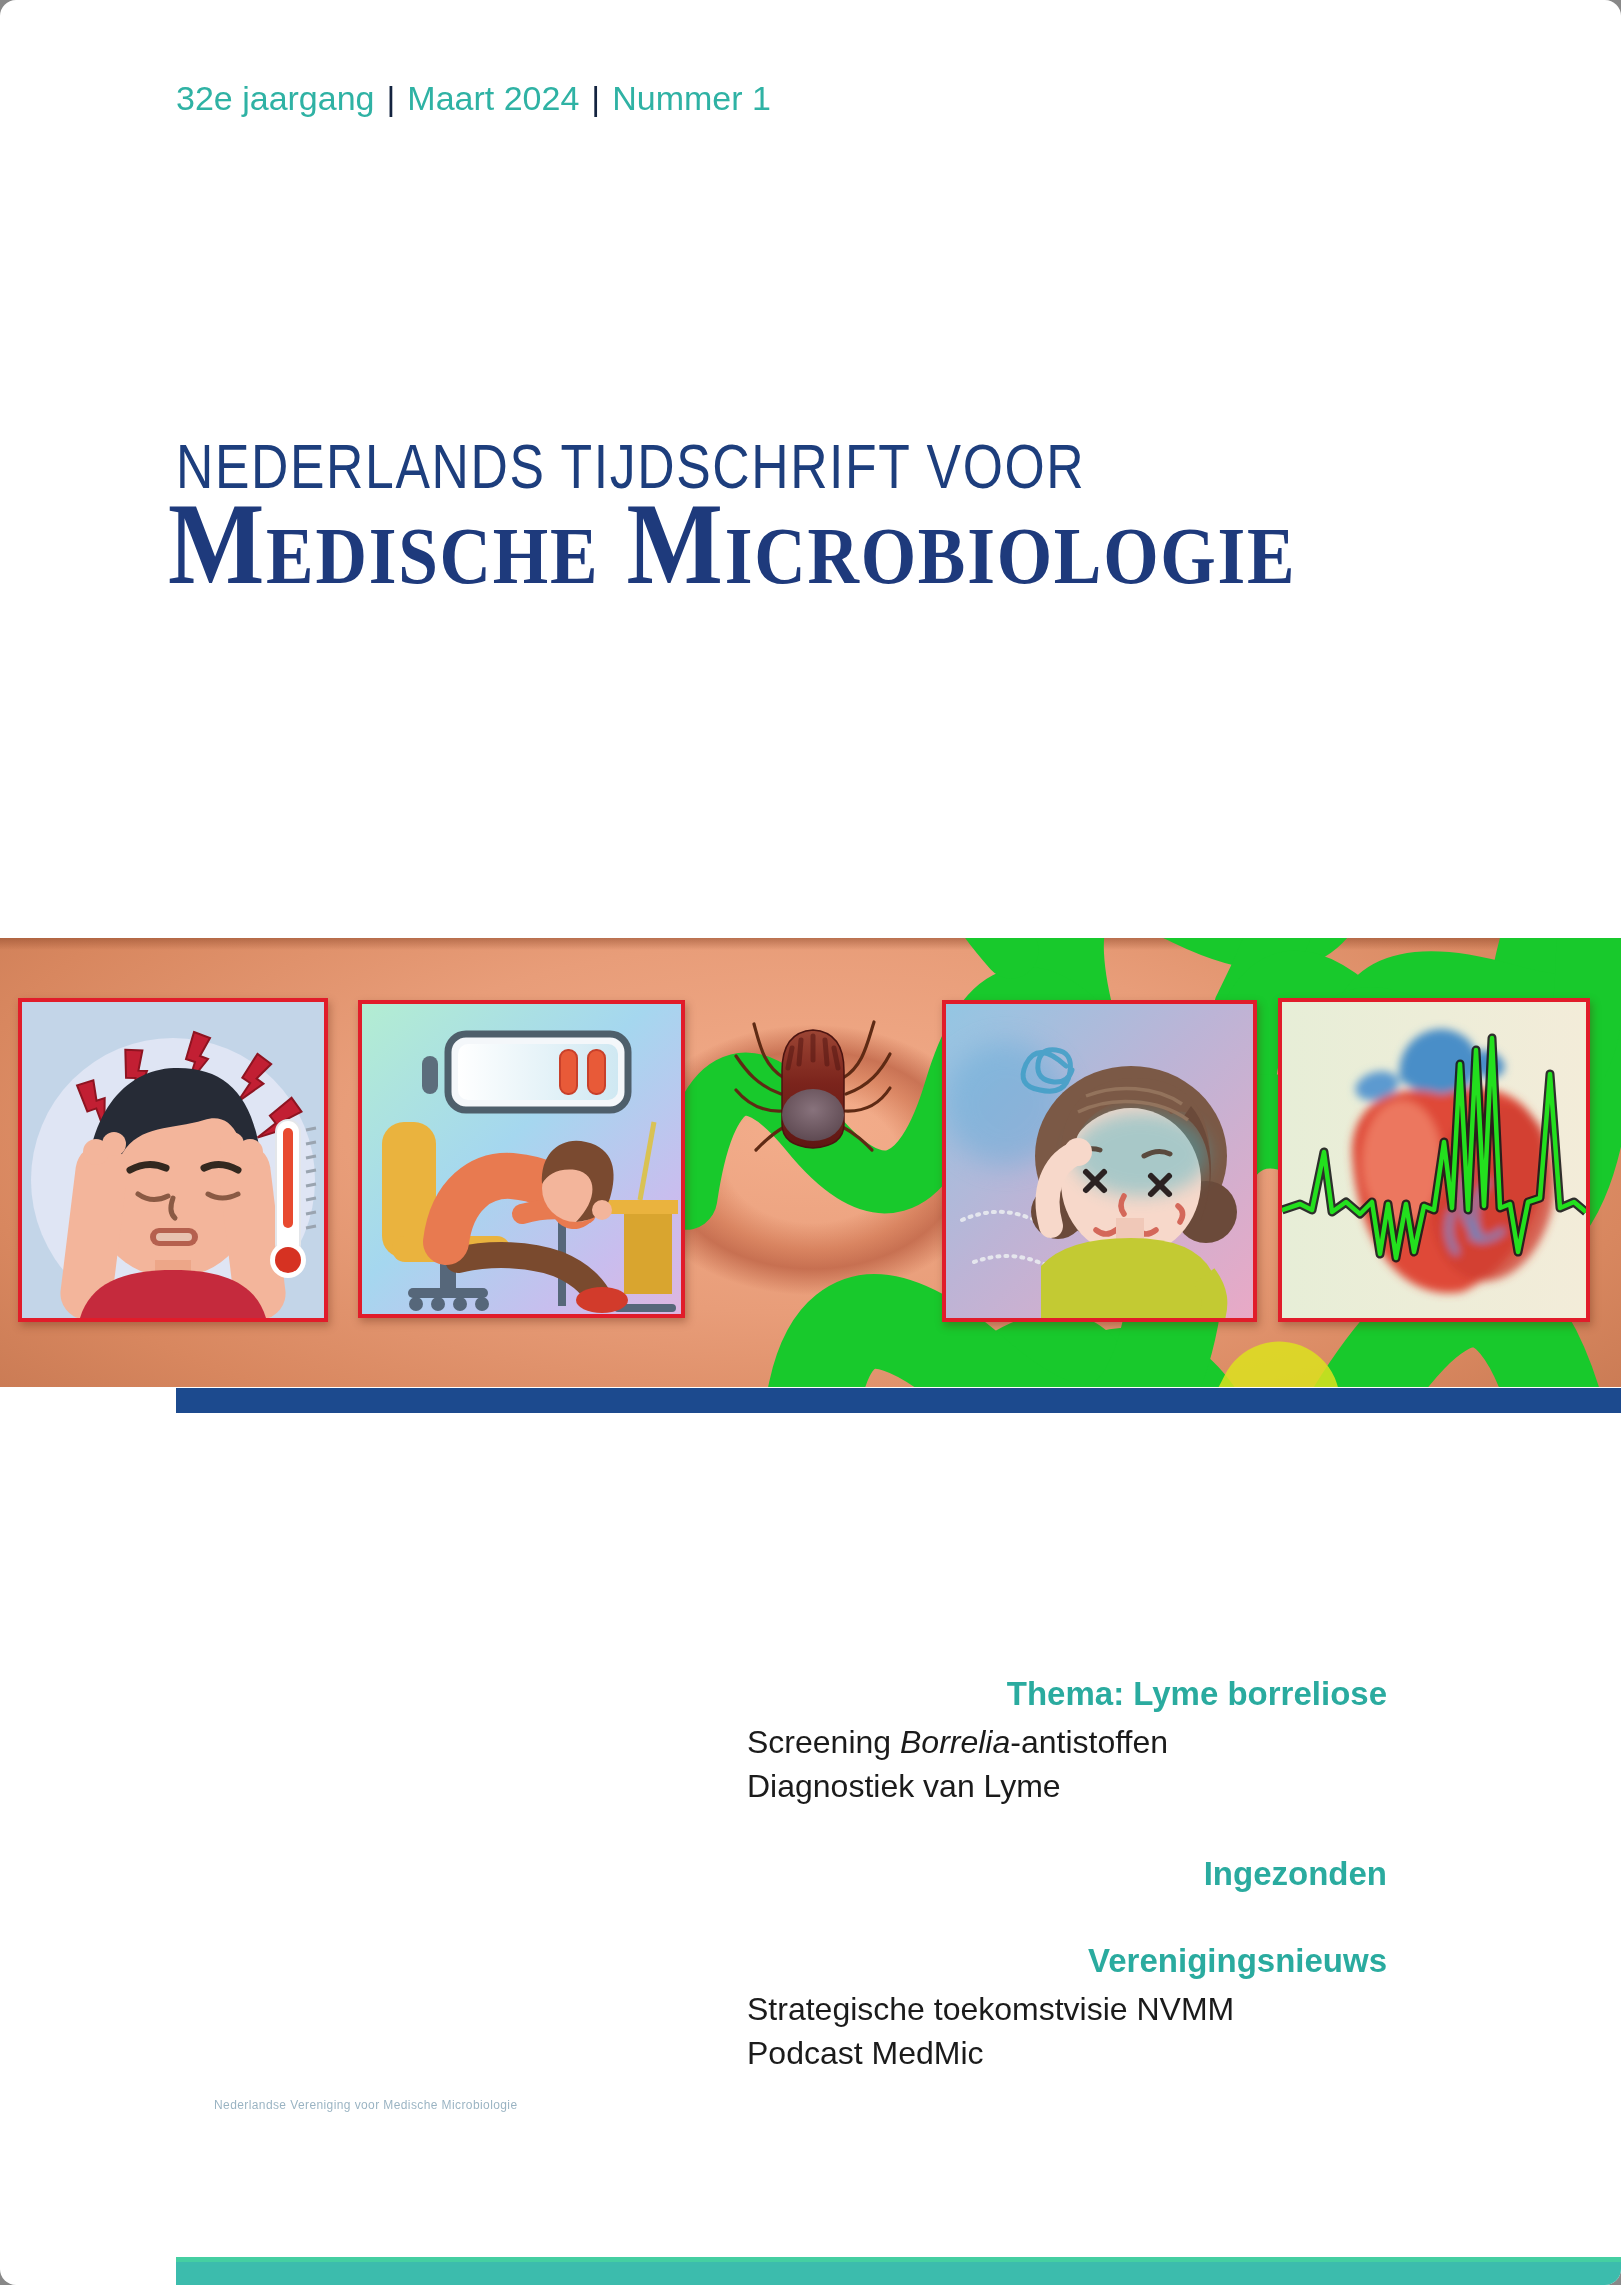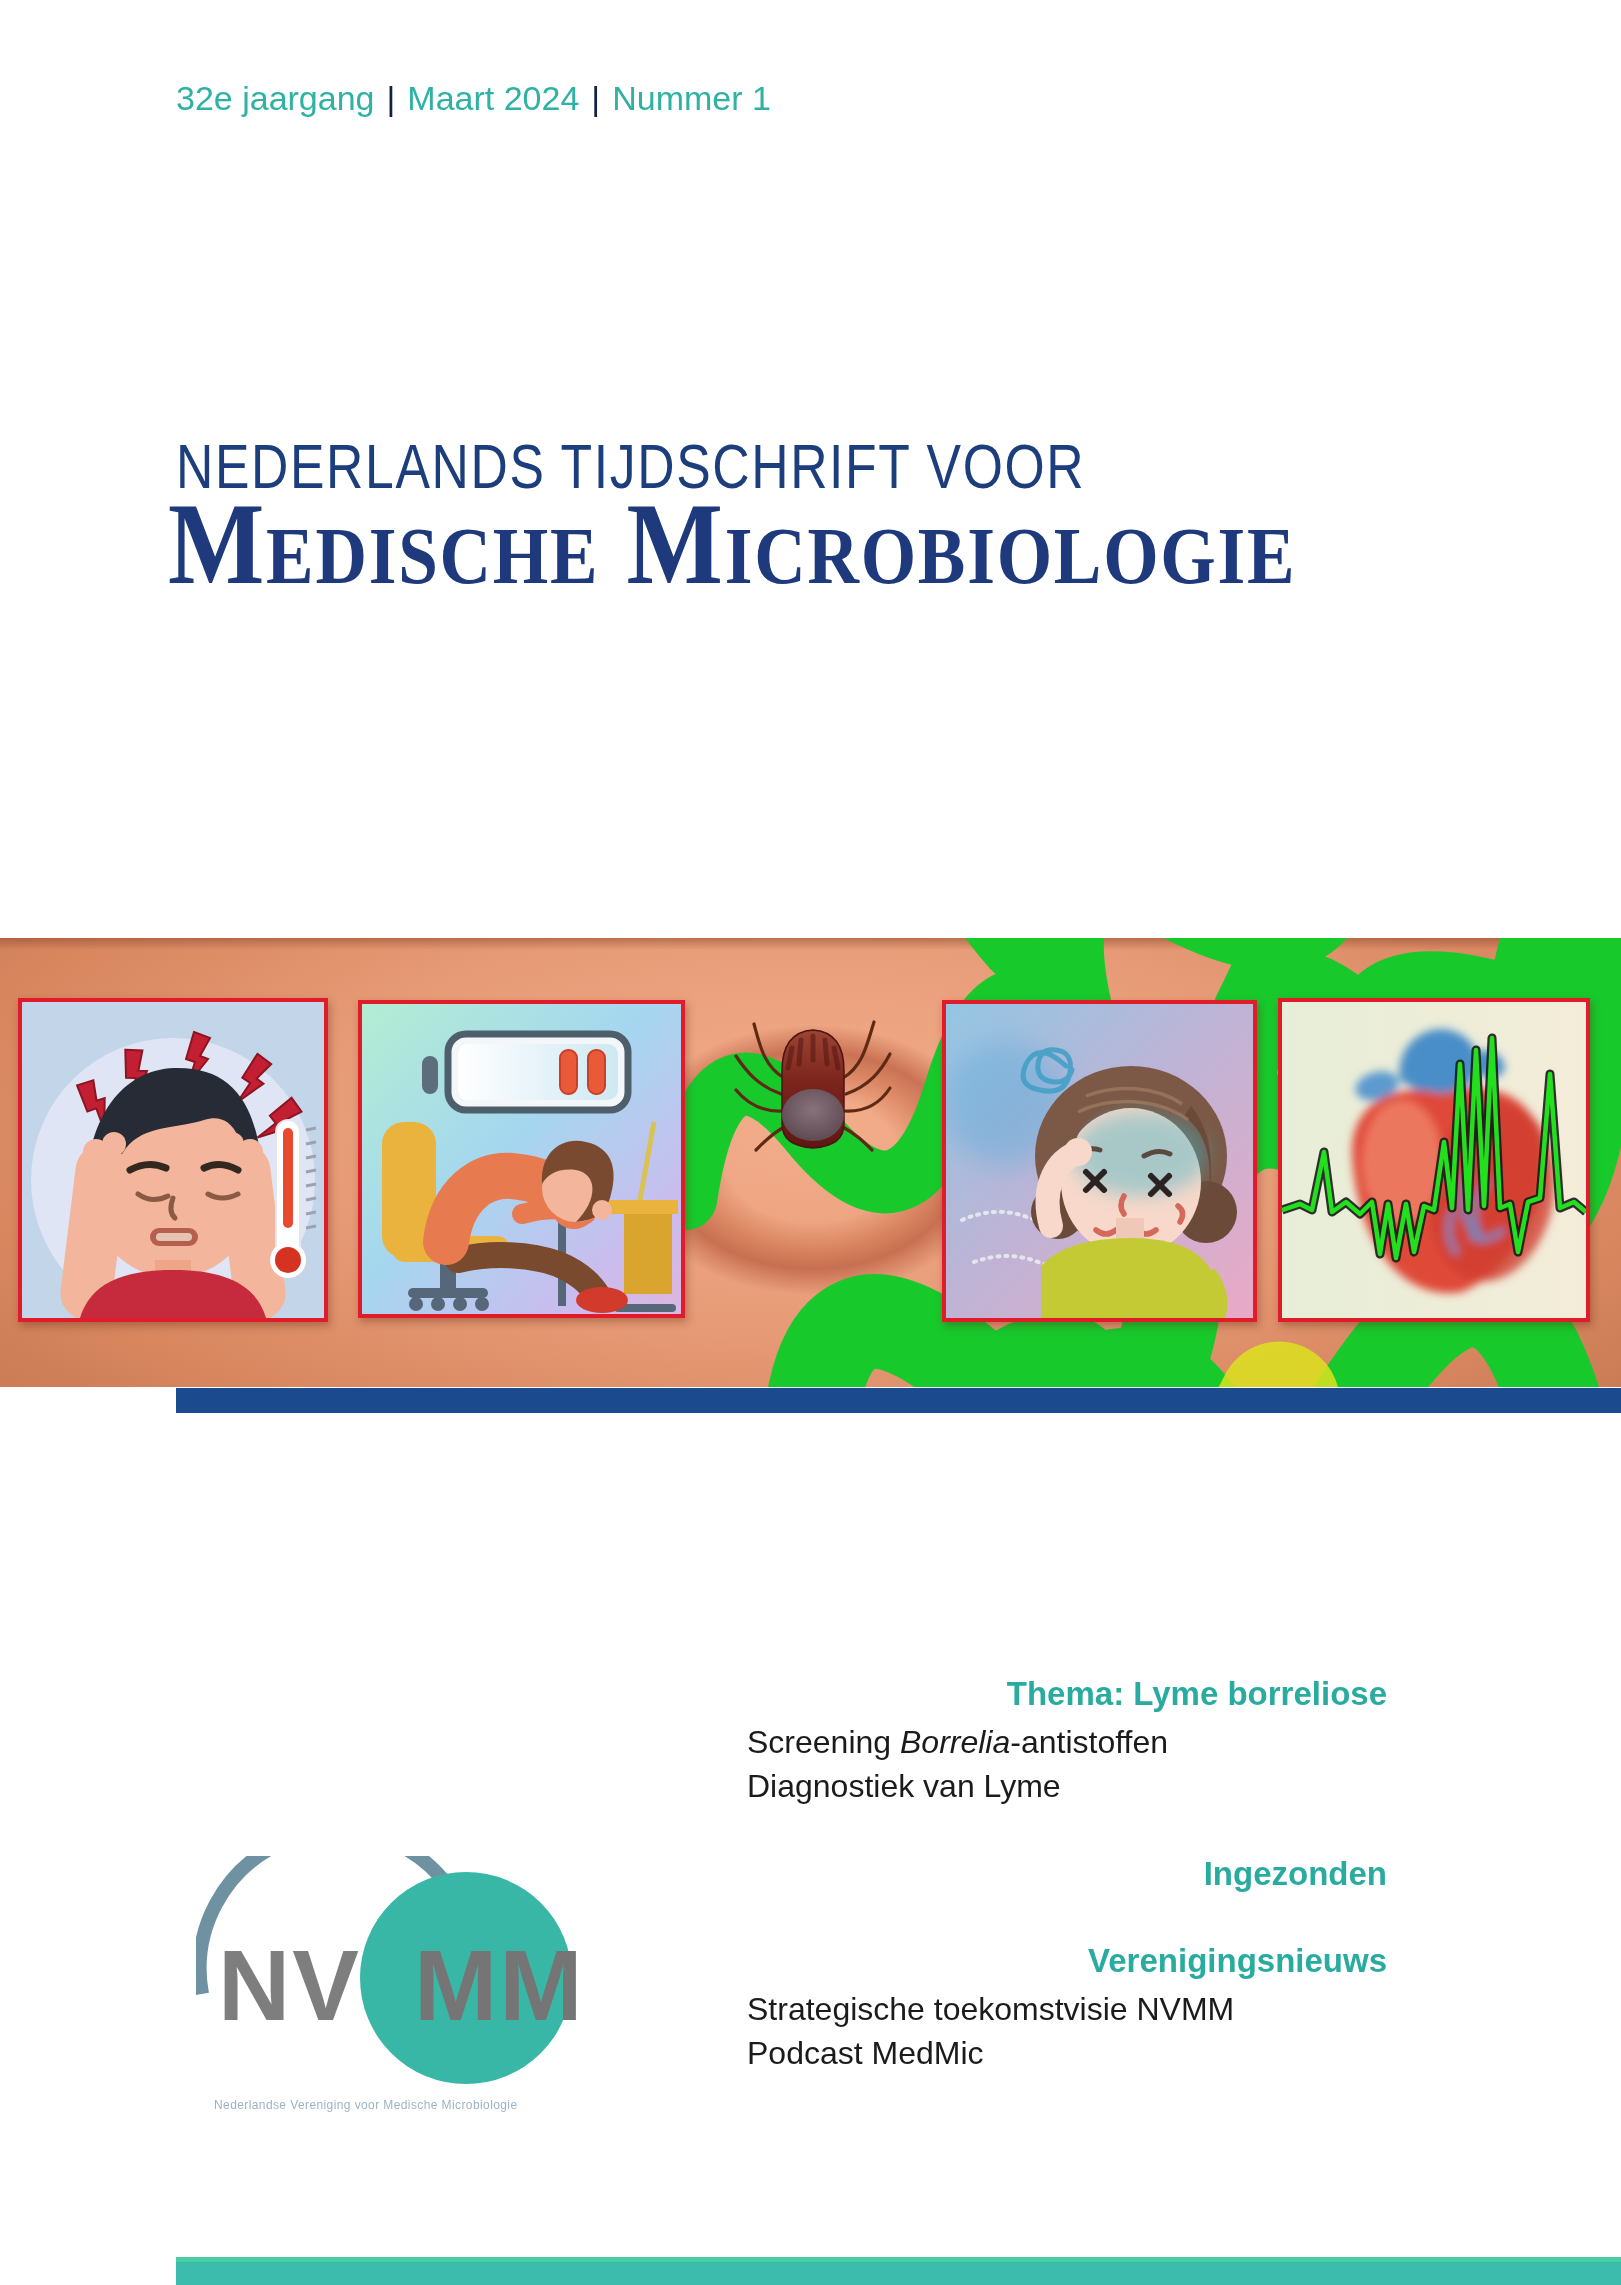--- a/index.html
+++ b/index.html
@@ -1,18 +1,19 @@
 <!DOCTYPE html>
 <html><head>
 <meta charset="utf-8">
 <style>
   html,body{margin:0;padding:0;background:#888;}
   .page{
     position:relative;width:1621px;height:2285px;background:#ffffff;overflow:hidden;
     font-family:"Liberation Sans",sans-serif;
+    border-radius:16px;
   }
   
   .issue-line{
     position:absolute;left:176px;top:80px;font-size:34px;line-height:1.1;
     color:#2fb2a4;white-space:nowrap;
   }
   .issue-line .sep{color:#13233f;margin:0 12px;font-weight:400;}
   .title-small{
     position:absolute;left:176px;top:430px;font-size:63px;letter-spacing:2px;
     color:#1d3e7d;white-space:nowrap;transform:scaleX(.82);transform-origin:left top;
@@ -359,24 +360,16 @@
     <section>
       <h3 class="sec-head">Ingezonden</h3>
     </section>
     <section>
       <h3 class="sec-head">Verenigingsnieuws</h3>
       <p class="sec-item"><span>Strategische toekomstvisie NVMM</span><em></em><span></span></p>
       <p class="sec-item"><span>Podcast MedMic</span><em></em><span></span></p>
     </section>
   </div>
 
-  <div class="logo">
-    <svg viewBox="0 0 420 236" width="420" height="236">
-      <path d="M6,138 A138,138 0 0 1 252,30" fill="none" stroke="#6e92a1" stroke-width="14"></path>
-      <circle cx="270" cy="122" r="106" fill="#39b7a6"></circle>
-      <text x="22" y="164" font-family="Liberation Sans, sans-serif" font-size="100" font-weight="700" fill="#7e7e7e" letter-spacing="2">NV</text>
-      <text x="218" y="164" font-family="Liberation Sans, sans-serif" font-size="100" font-weight="700" fill="#757575" letter-spacing="2">MM</text>
-    </svg>
-  </div>
   <div class="logo-caption">Nederlandse Vereniging voor Medische Microbiologie</div>
 
   <div class="bar-teal"></div>
 </div>
 
 </body></html>

